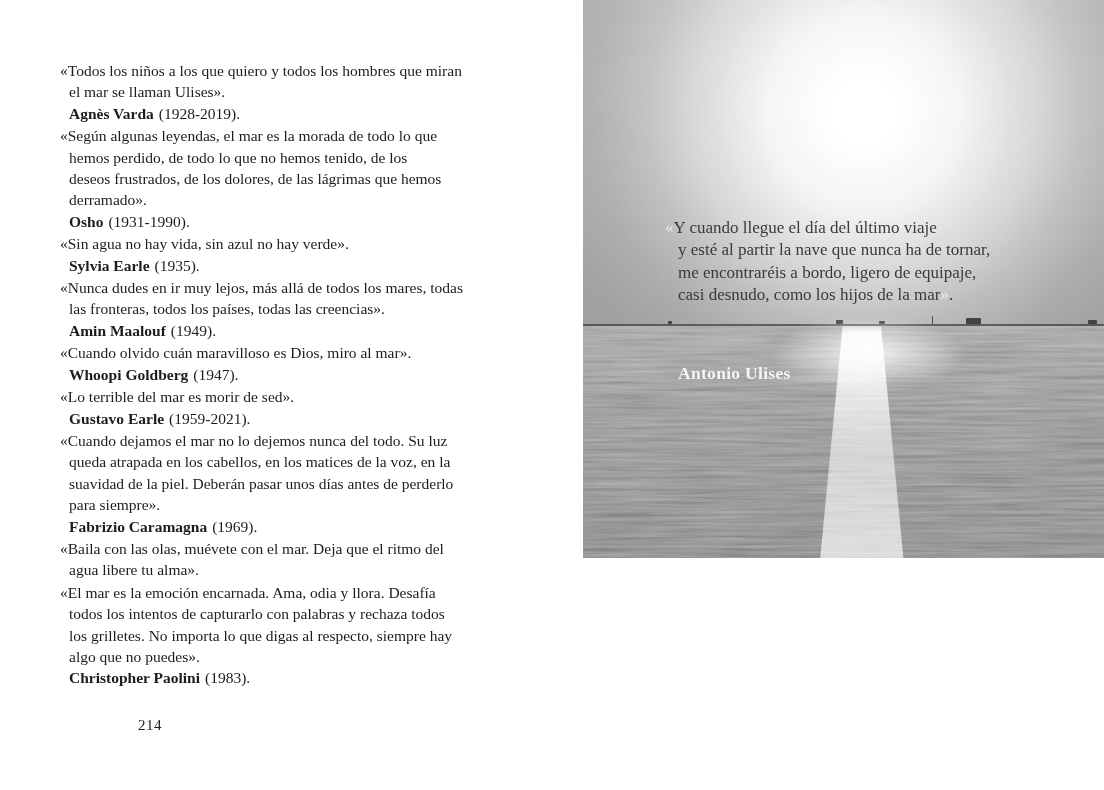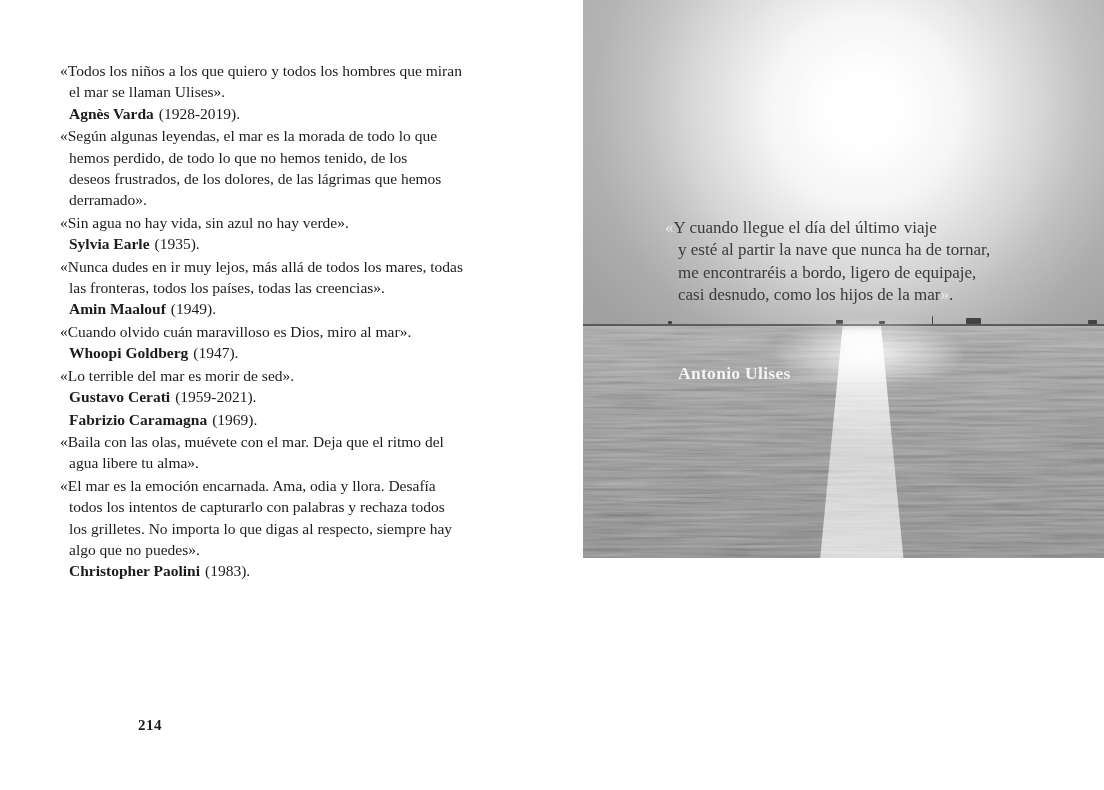--- a/index.html
+++ b/index.html
@@ -11,21 +11,21 @@
 
   
   .page-left{position:absolute;left:0;top:0;width:555px;height:790px;background:#ffffff;}
   .quotes{position:absolute;left:60px;top:60px;width:485px;color:#1c1c1c;}
   .quote{font-size:15.5px;line-height:21.4px;margin-bottom:1px;}
   .quote-text{white-space:pre-line;text-indent:-9px;padding-left:9px;}
   .quote-attr{padding-left:9px;}
   .author{font-weight:bold;}
   .years{margin-left:.32em;}
   .page-number{
-    position:absolute;left:138px;top:717px;font-weight:bold;
+    position:absolute;left:138px;top:717px;font-weight:normal;
     font-size:15px;color:#1c1c1c;letter-spacing:.5px;text-align:right;
   }
 
   
   .page-right{position:absolute;left:555px;top:0;width:549px;height:558px;overflow:hidden;background:#a8a8a8;margin-left:28px;}
   .sky{
     position:absolute;left:0;top:0;width:549px;height:326px;
     background:
       radial-gradient(circle 330px at 281px 110px,
         rgba(255,255,255,.97) 0%,
@@ -94,44 +94,49 @@
         <div class="quote-text">«Todos los niños a los que quiero y todos los hombres que miran
 el mar se llaman Ulises».</div>
         <div class="quote-attr"><span class="author">Agnès Varda</span><span class="years">(1928-2019).</span></div>
       </div>
 
       <div class="quote">
         <div class="quote-text">«Según algunas leyendas, el mar es la morada de todo lo que
 hemos perdido, de todo lo que no hemos tenido, de los
 deseos frustrados, de los dolores, de las lágrimas que hemos
 derramado».</div>
+        <div class="quote-attr"><span class="author">Osho</span><span class="years">(1931-1990).</span></div>
       </div>
 
       <div class="quote">
         <div class="quote-text">«Sin agua no hay vida, sin azul no hay verde».</div>
         <div class="quote-attr"><span class="author">Sylvia Earle</span><span class="years">(1935).</span></div>
       </div>
 
       <div class="quote">
         <div class="quote-text">«Nunca dudes en ir muy lejos, más allá de todos los mares, todas
 las fronteras, todos los países, todas las creencias».</div>
         <div class="quote-attr"><span class="author">Amin Maalouf</span><span class="years">(1949).</span></div>
       </div>
 
       <div class="quote">
         <div class="quote-text">«Cuando olvido cuán maravilloso es Dios, miro al mar».</div>
         <div class="quote-attr"><span class="author">Whoopi Goldberg</span><span class="years">(1947).</span></div>
       </div>
 
       <div class="quote">
         <div class="quote-text">«Lo terrible del mar es morir de sed».</div>
-        <div class="quote-attr"><span class="author">Gustavo Cerati</span><span class="years">(1959-2021).</span></div>
-      </div>
-
-      <div class="quote">
+        <div class="quote-attr"><span class="author">Gustavo Earle</span><span class="years">(1959-2021).</span></div>
+      </div>
+
+      <div class="quote">
+        <div class="quote-text">«Cuando dejamos el mar no lo dejemos nunca del todo. Su luz
+queda atrapada en los cabellos, en los matices de la voz, en la
+suavidad de la piel. Deberán pasar unos días antes de perderlo
+para siempre».</div>
         <div class="quote-attr"><span class="author">Fabrizio Caramagna</span><span class="years">(1969).</span></div>
       </div>
 
       <div class="quote">
         <div class="quote-text">«Baila con las olas, muévete con el mar. Deja que el ritmo del
 agua libere tu alma».</div>
       </div>
 
       <div class="quote">
         <div class="quote-text">«El mar es la emoción encarnada. Ama, odia y llora. Desafía

